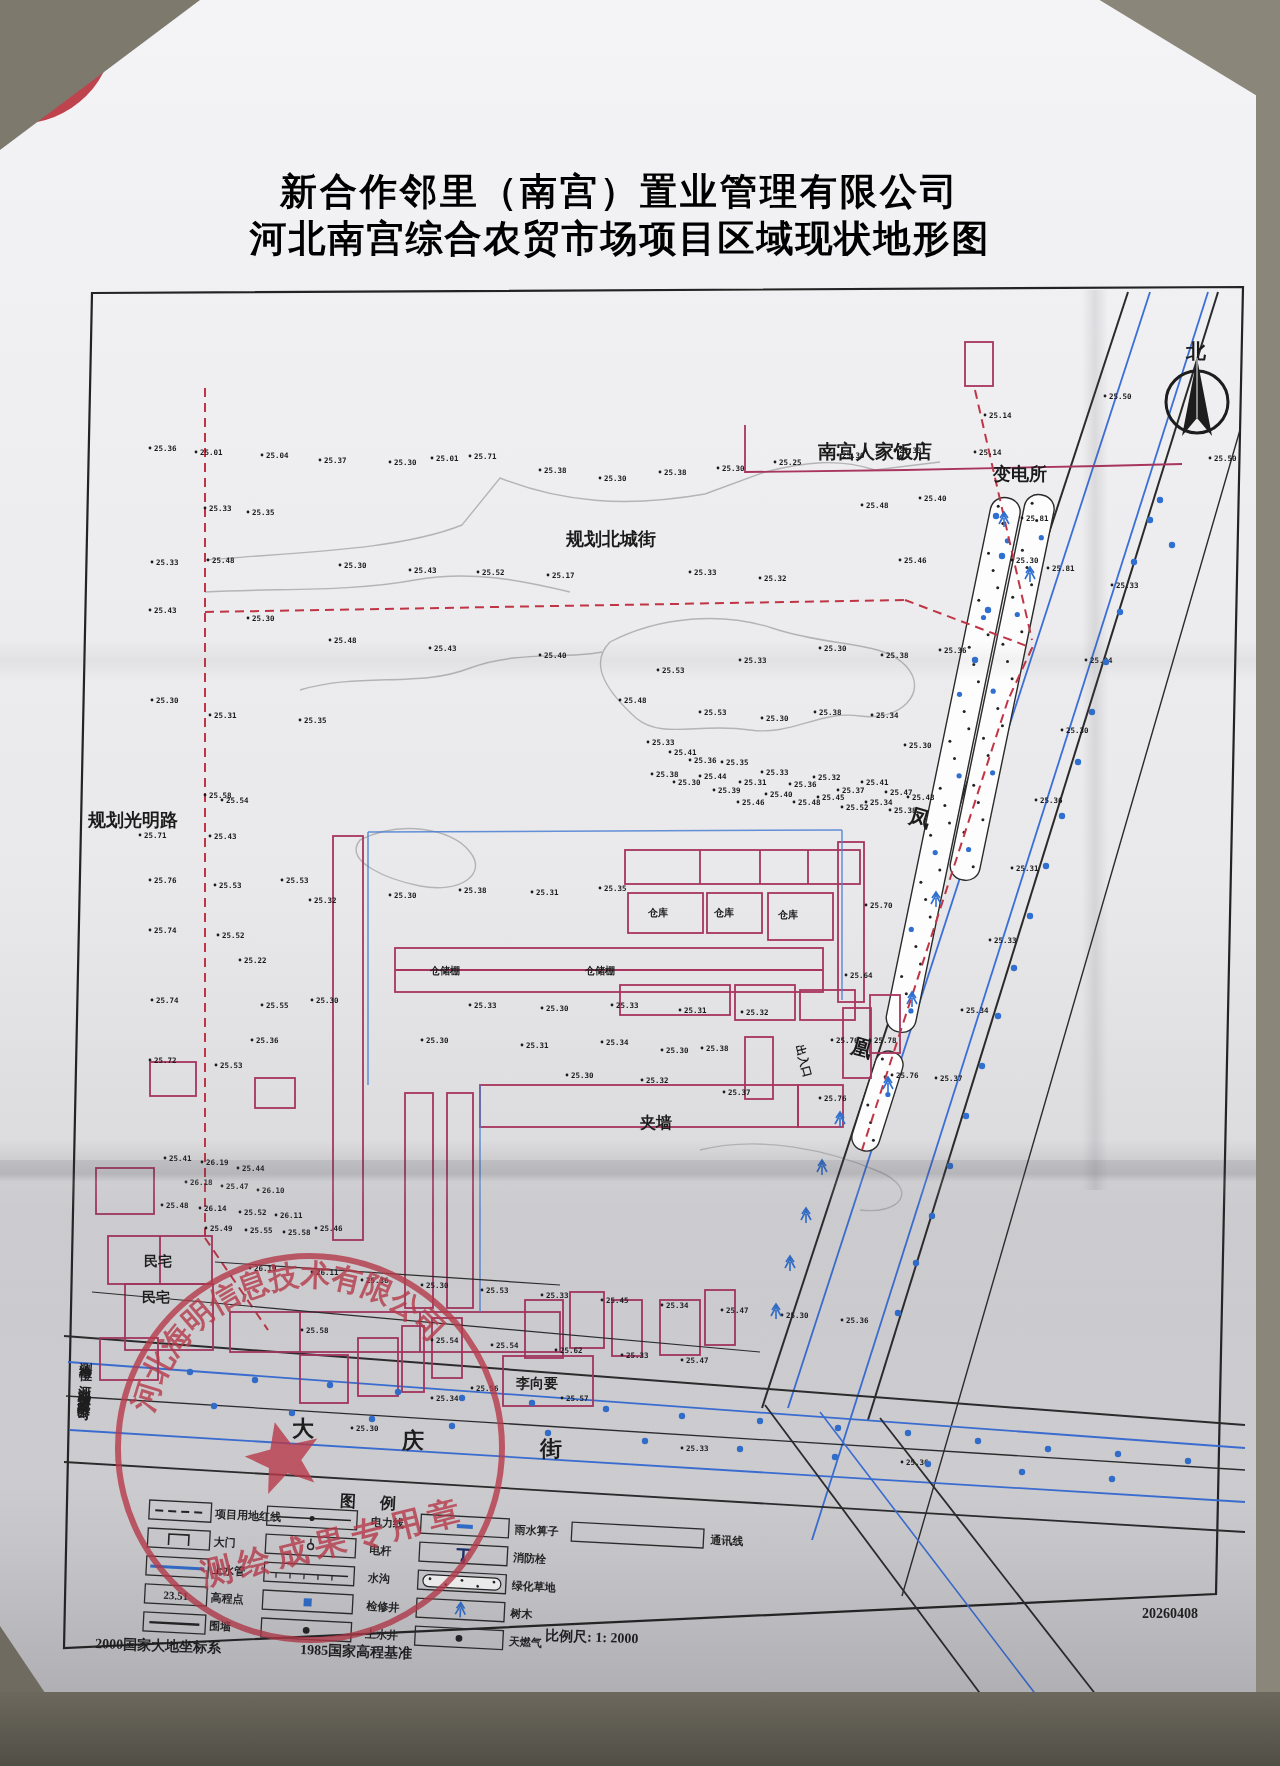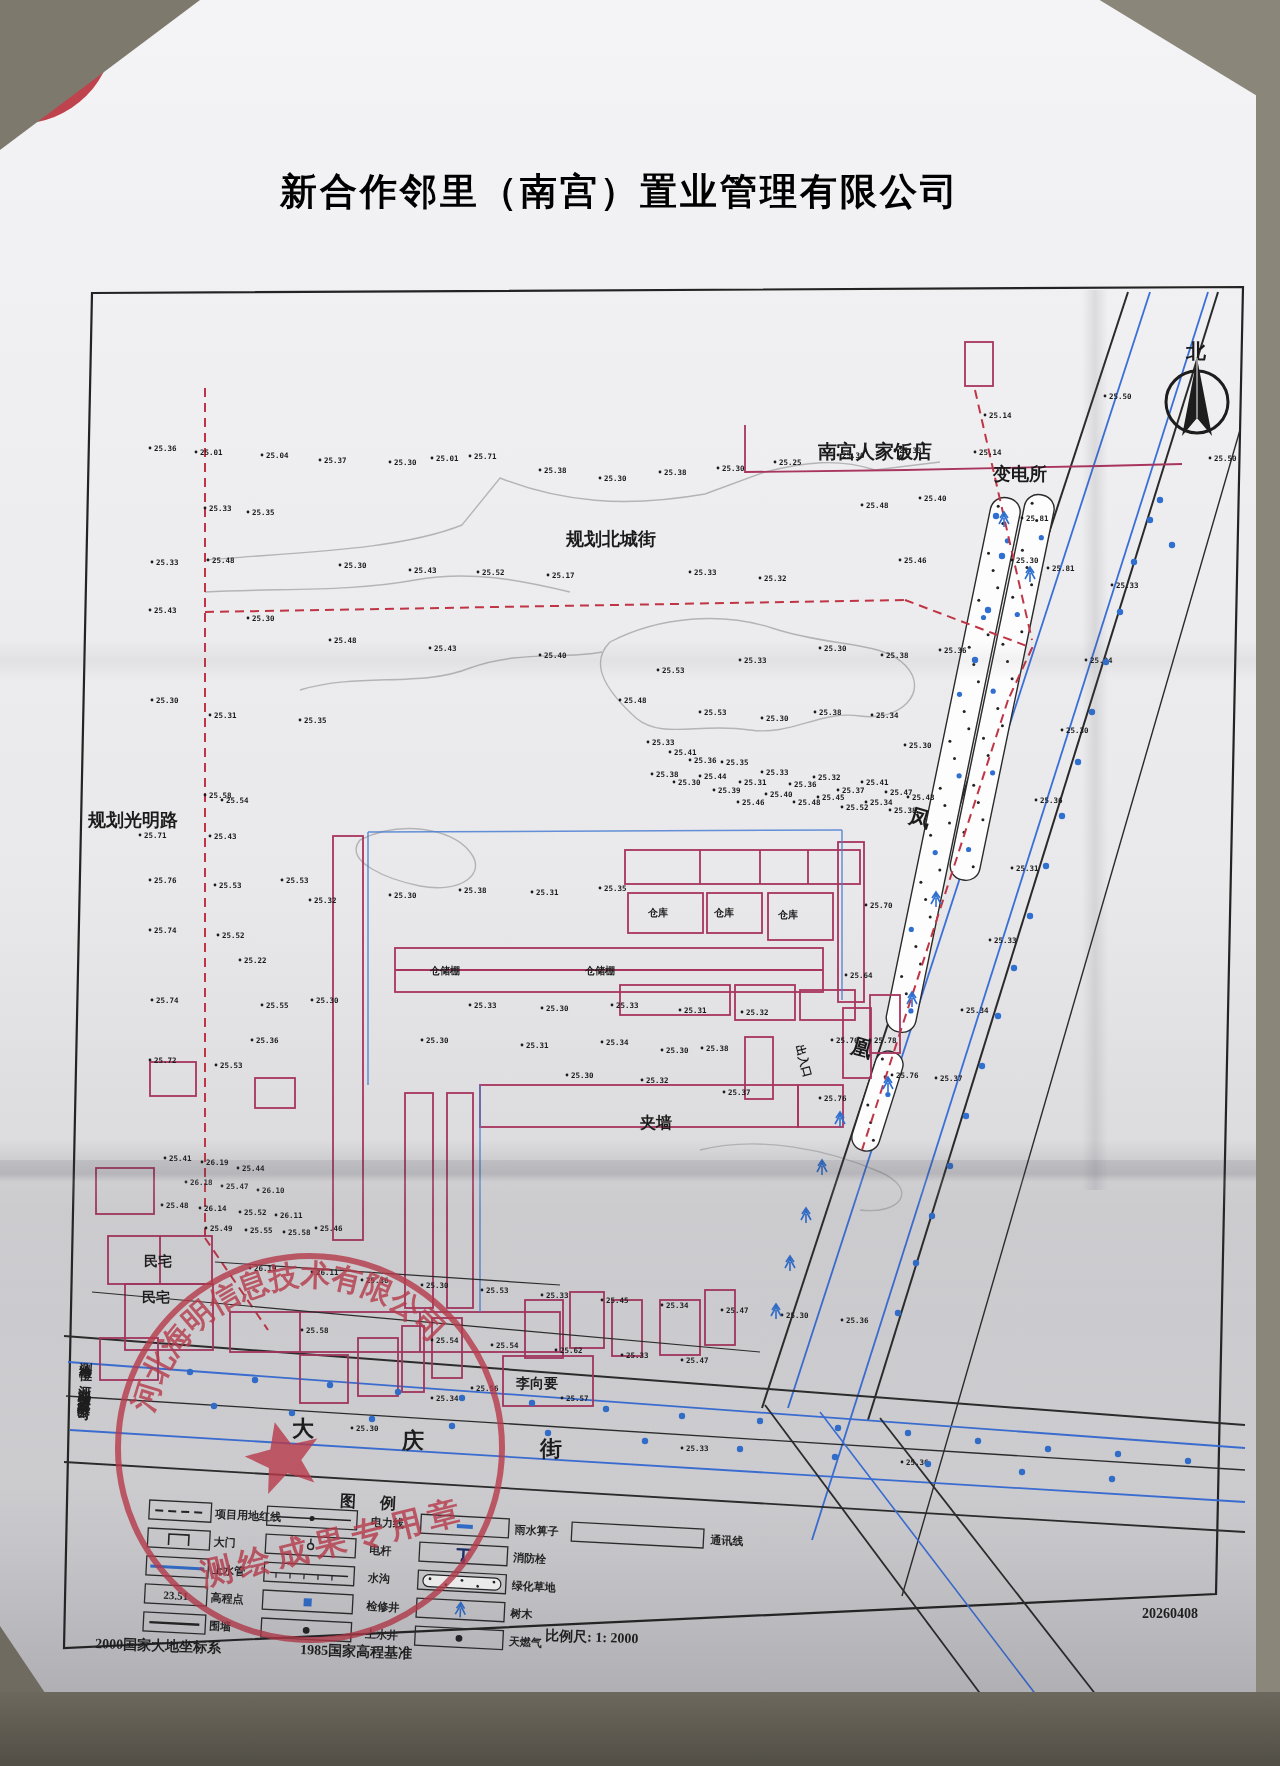--- a/index.html
+++ b/index.html
@@ -30,20 +30,21 @@
   #vert-unit{position:absolute;left:70px;top:1352px;height:280px;writing-mode:vertical-rl;text-orientation:upright;
     font-family:"Liberation Serif","DejaVu Serif",serif;font-size:13px;font-weight:bold;color:#1c1c1c;letter-spacing:2px;transform:rotate(3deg);}
 </style>
 </head>
 <body>
 
 <div id="paper"></div>
 
 <div id="title">
   <div class="t1">新合作邻里（南宫）置业管理有限公司</div>
+  <div class="t2">河北南宫综合农贸市场项目区域现状地形图</div>
 </div>
 
 <svg id="map-svg" width="1280" height="1766" viewBox="0 0 1280 1766" style="position:absolute;left:0;top:0;">
 
   <g>
     <polygon points="92,293 1243,287 1216,1594 64,1648" fill="none" stroke="#232323" stroke-width="2.2"></polygon>
   </g>
 
   <g stroke="#b4b4b6" stroke-width="1.4" fill="none">
     <path d="M205,560 C300,552 400,550 462,525 L500,478 C560,502 625,508 705,494 L765,472 C805,462 838,458 875,470 L940,462"></path>

